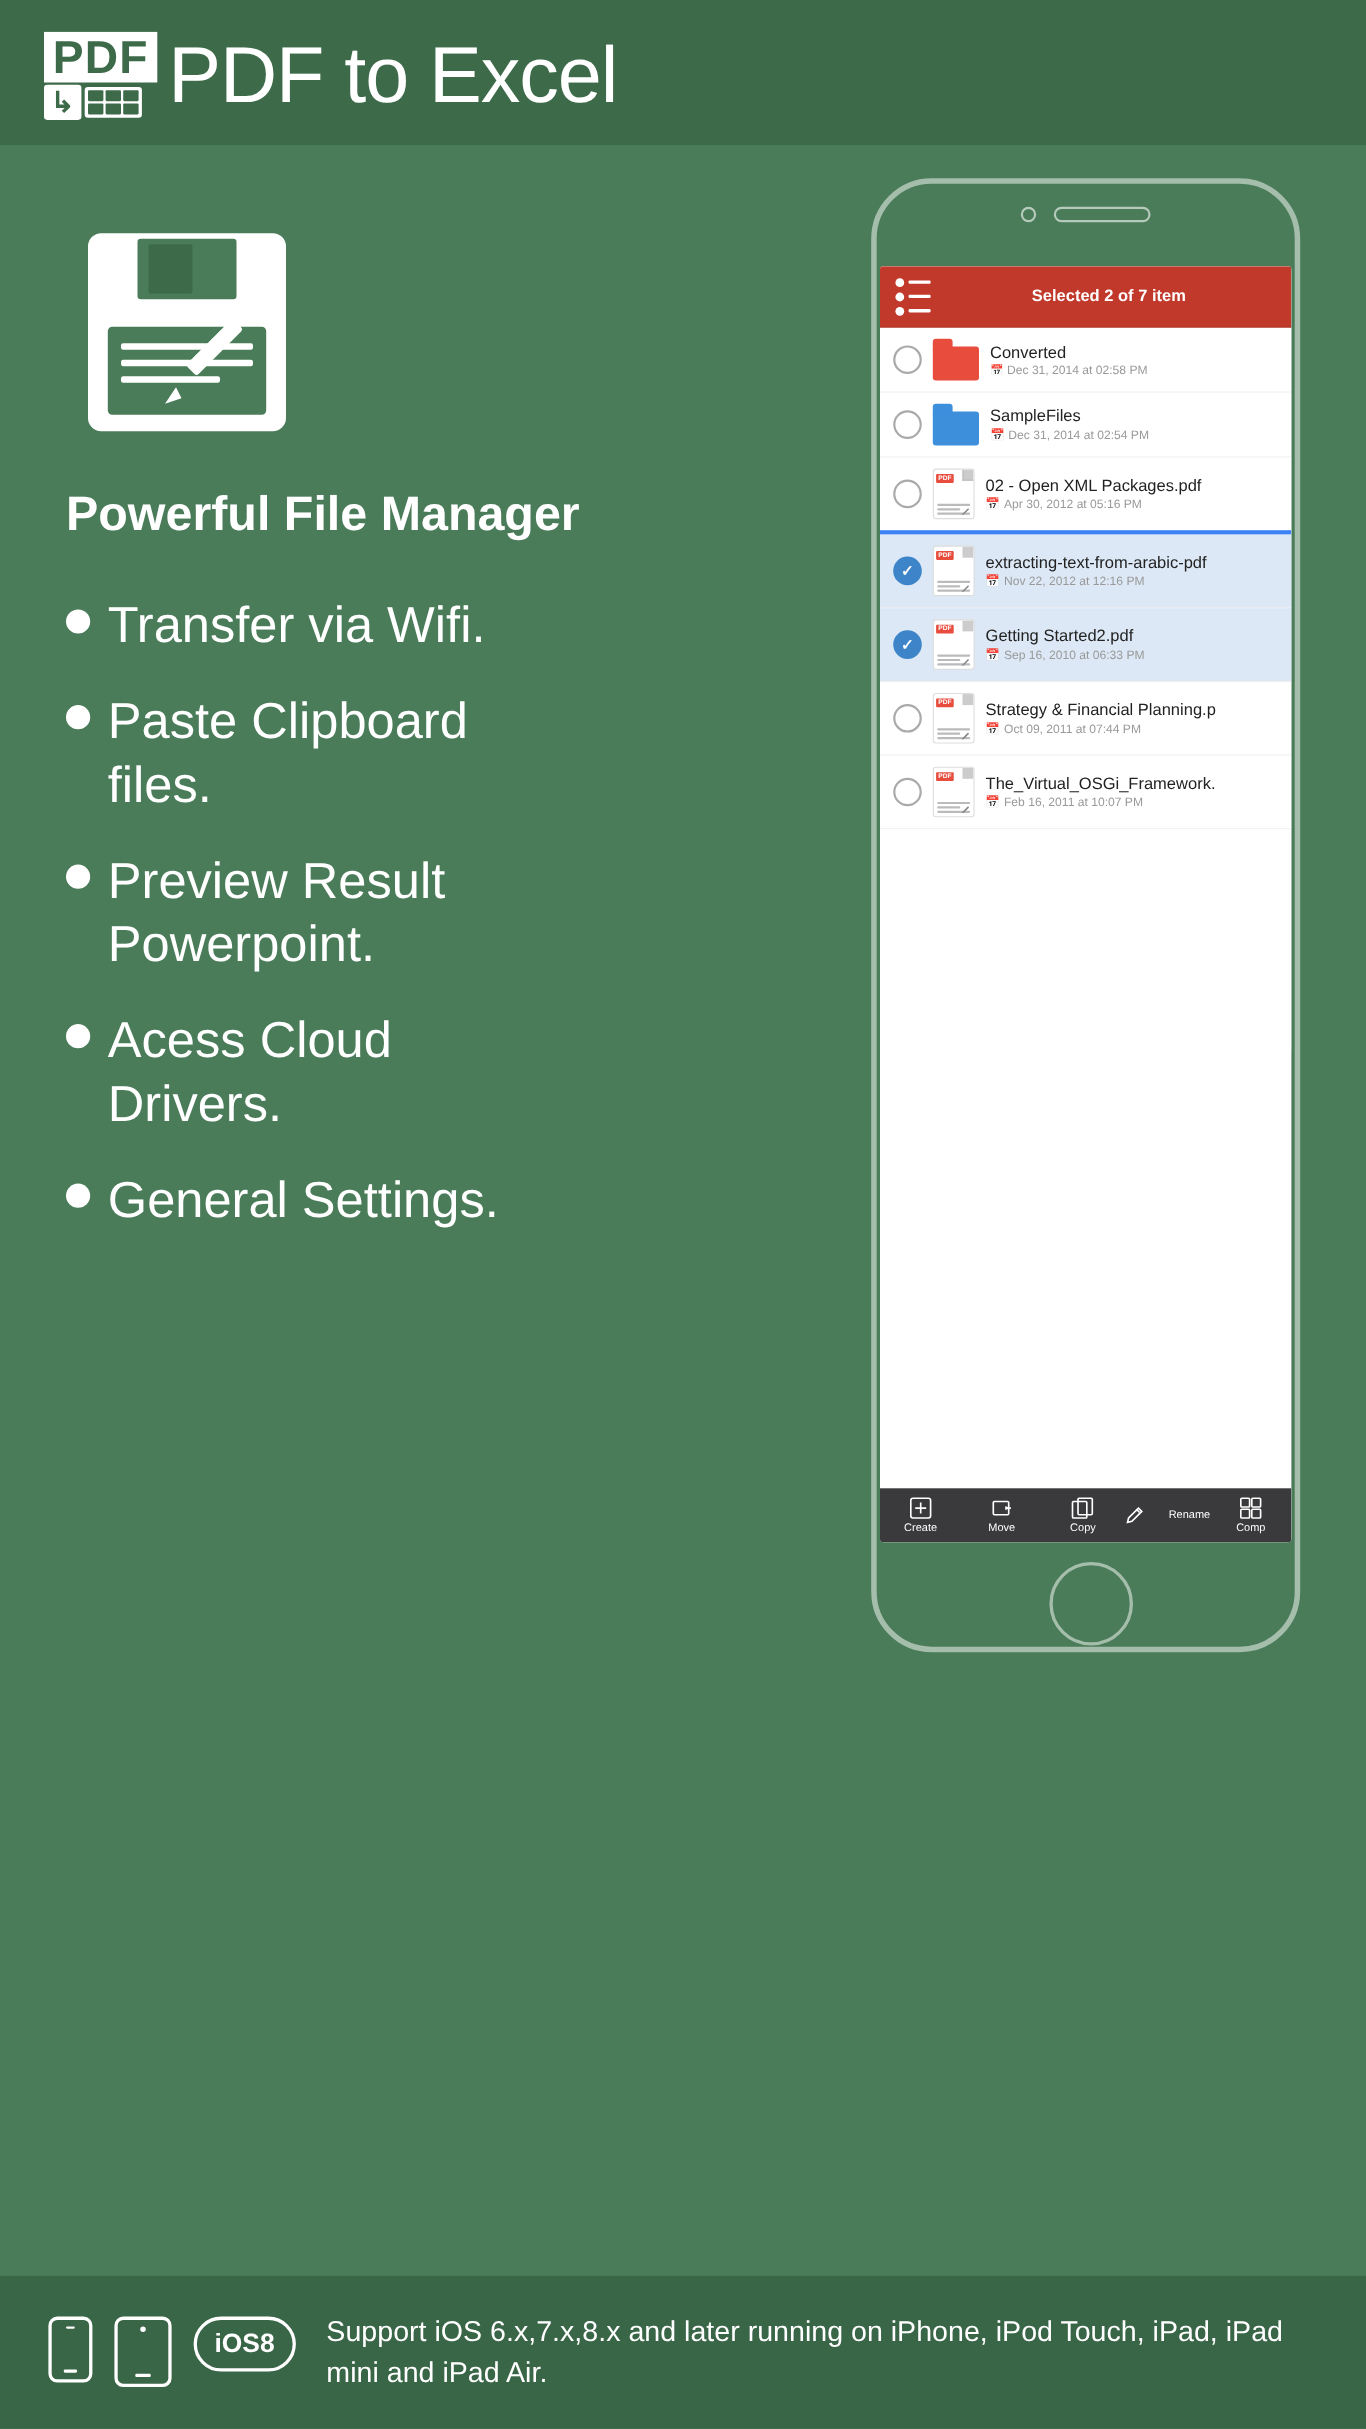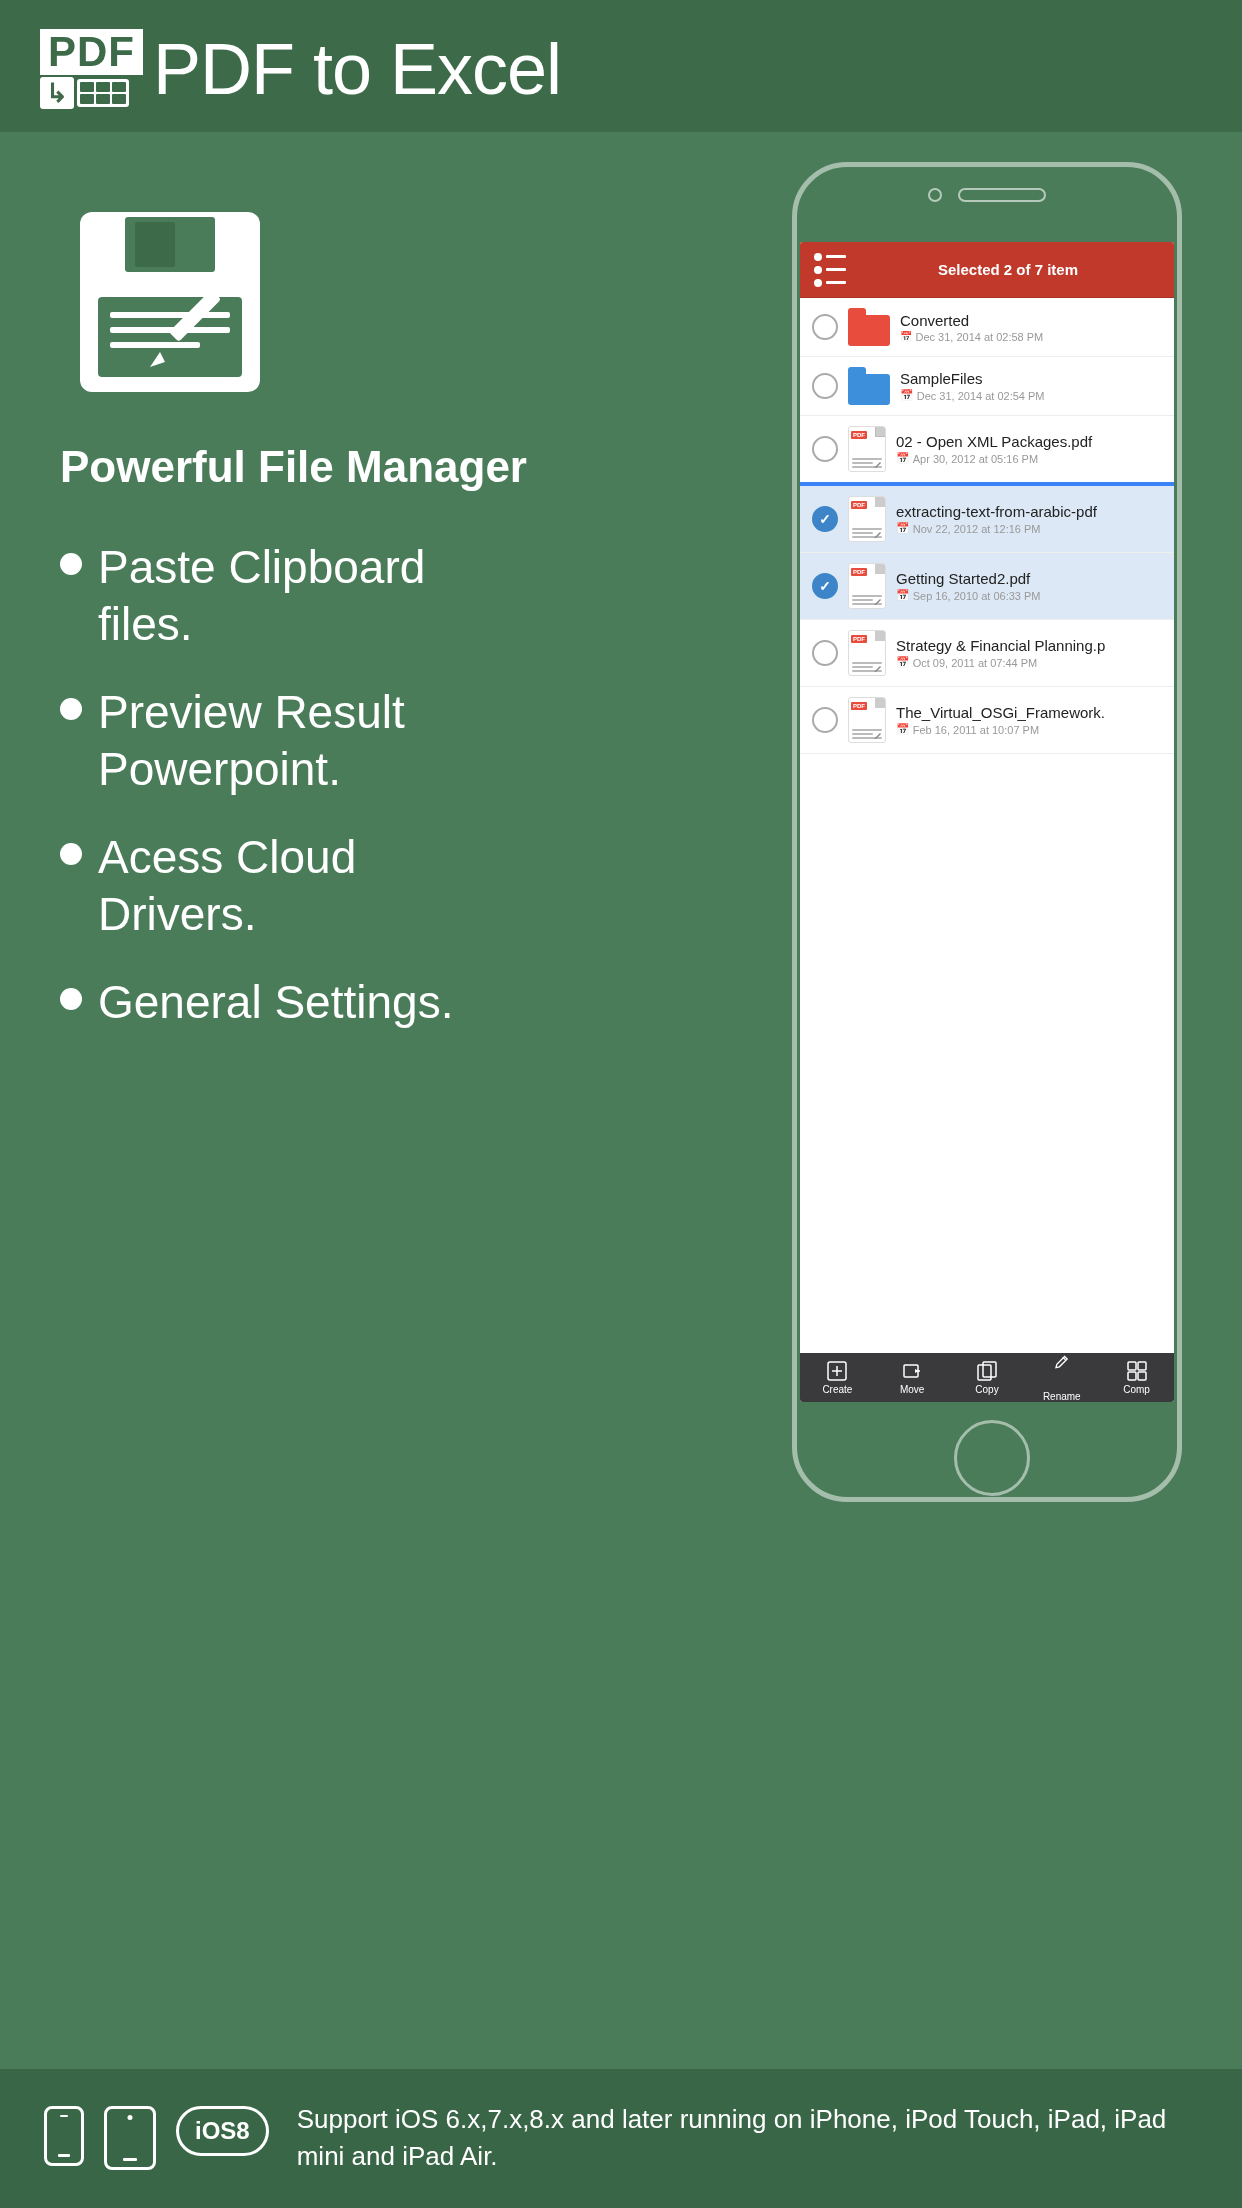--- a/index.html
+++ b/index.html
@@ -118,20 +118,24 @@
           <polygon points="80,165 90,150 95,160" fill="white"></polygon>
         </svg>
       </div>
 
       <div style="color:#ffffff;font-size:44px;font-weight:600;line-height:1.2;margin-bottom:45px;">
         <span>Powerful
 File Manager</span>
       </div>
 
       <ul style="list-style:none;display:flex;flex-direction:column;gap:30px;">
+        <li class="feature-item">
+          <span class="feature-bullet"></span>
+          <span style="color:white;font-size:46px;">Transfer via Wifi.</span>
+        </li>
         <li class="feature-item">
           <span class="feature-bullet"></span>
           <span style="color:white;font-size:46px;">Paste Clipboard<br>files.</span>
         </li>
         <li class="feature-item">
           <span class="feature-bullet"></span>
           <span style="color:white;font-size:46px;">Preview Result<br>Powerpoint.</span>
         </li>
         <li class="feature-item">
           <span class="feature-bullet"></span>
@@ -352,21 +356,21 @@
           </div>
 
           <div style="flex:1;display:flex;flex-direction:column;align-items:center;justify-content:center;gap:2px;color:white;font-size:10px;cursor:pointer;">
             <svg width="22" height="22" viewBox="0 0 22 22" fill="none" stroke="white" stroke-width="1.5">
               <rect x="2" y="5" width="13" height="15" rx="1"></rect>
               <rect x="7" y="2" width="13" height="15" rx="1"></rect>
             </svg>
             <span>Copy</span>
           </div>
 
-          <div style="flex:1;display:flex;flex-direction:column;align-items:center;justify-content:center;gap:19px;color:white;font-size:10px;cursor:pointer;">
+          <div style="flex:1;display:flex;flex-direction:row;align-items:center;justify-content:center;gap:19px;color:white;font-size:10px;cursor:pointer;">
             <svg width="22" height="22" viewBox="0 0 22 22" fill="none" stroke="white" stroke-width="1.5">
               <path d="M4 17l1-4L14 4l3 3-9 9-4 1z"></path>
               <line x1="12" y1="5" x2="15" y2="8"></line>
             </svg>
             <span>Rename</span>
           </div>
 
           <div style="flex:1;display:flex;flex-direction:column;align-items:center;justify-content:center;gap:2px;color:white;font-size:10px;cursor:pointer;">
             <svg width="22" height="22" viewBox="0 0 22 22" fill="none" stroke="white" stroke-width="1.5">
               <rect x="2" y="2" width="8" height="8" rx="1"></rect>

